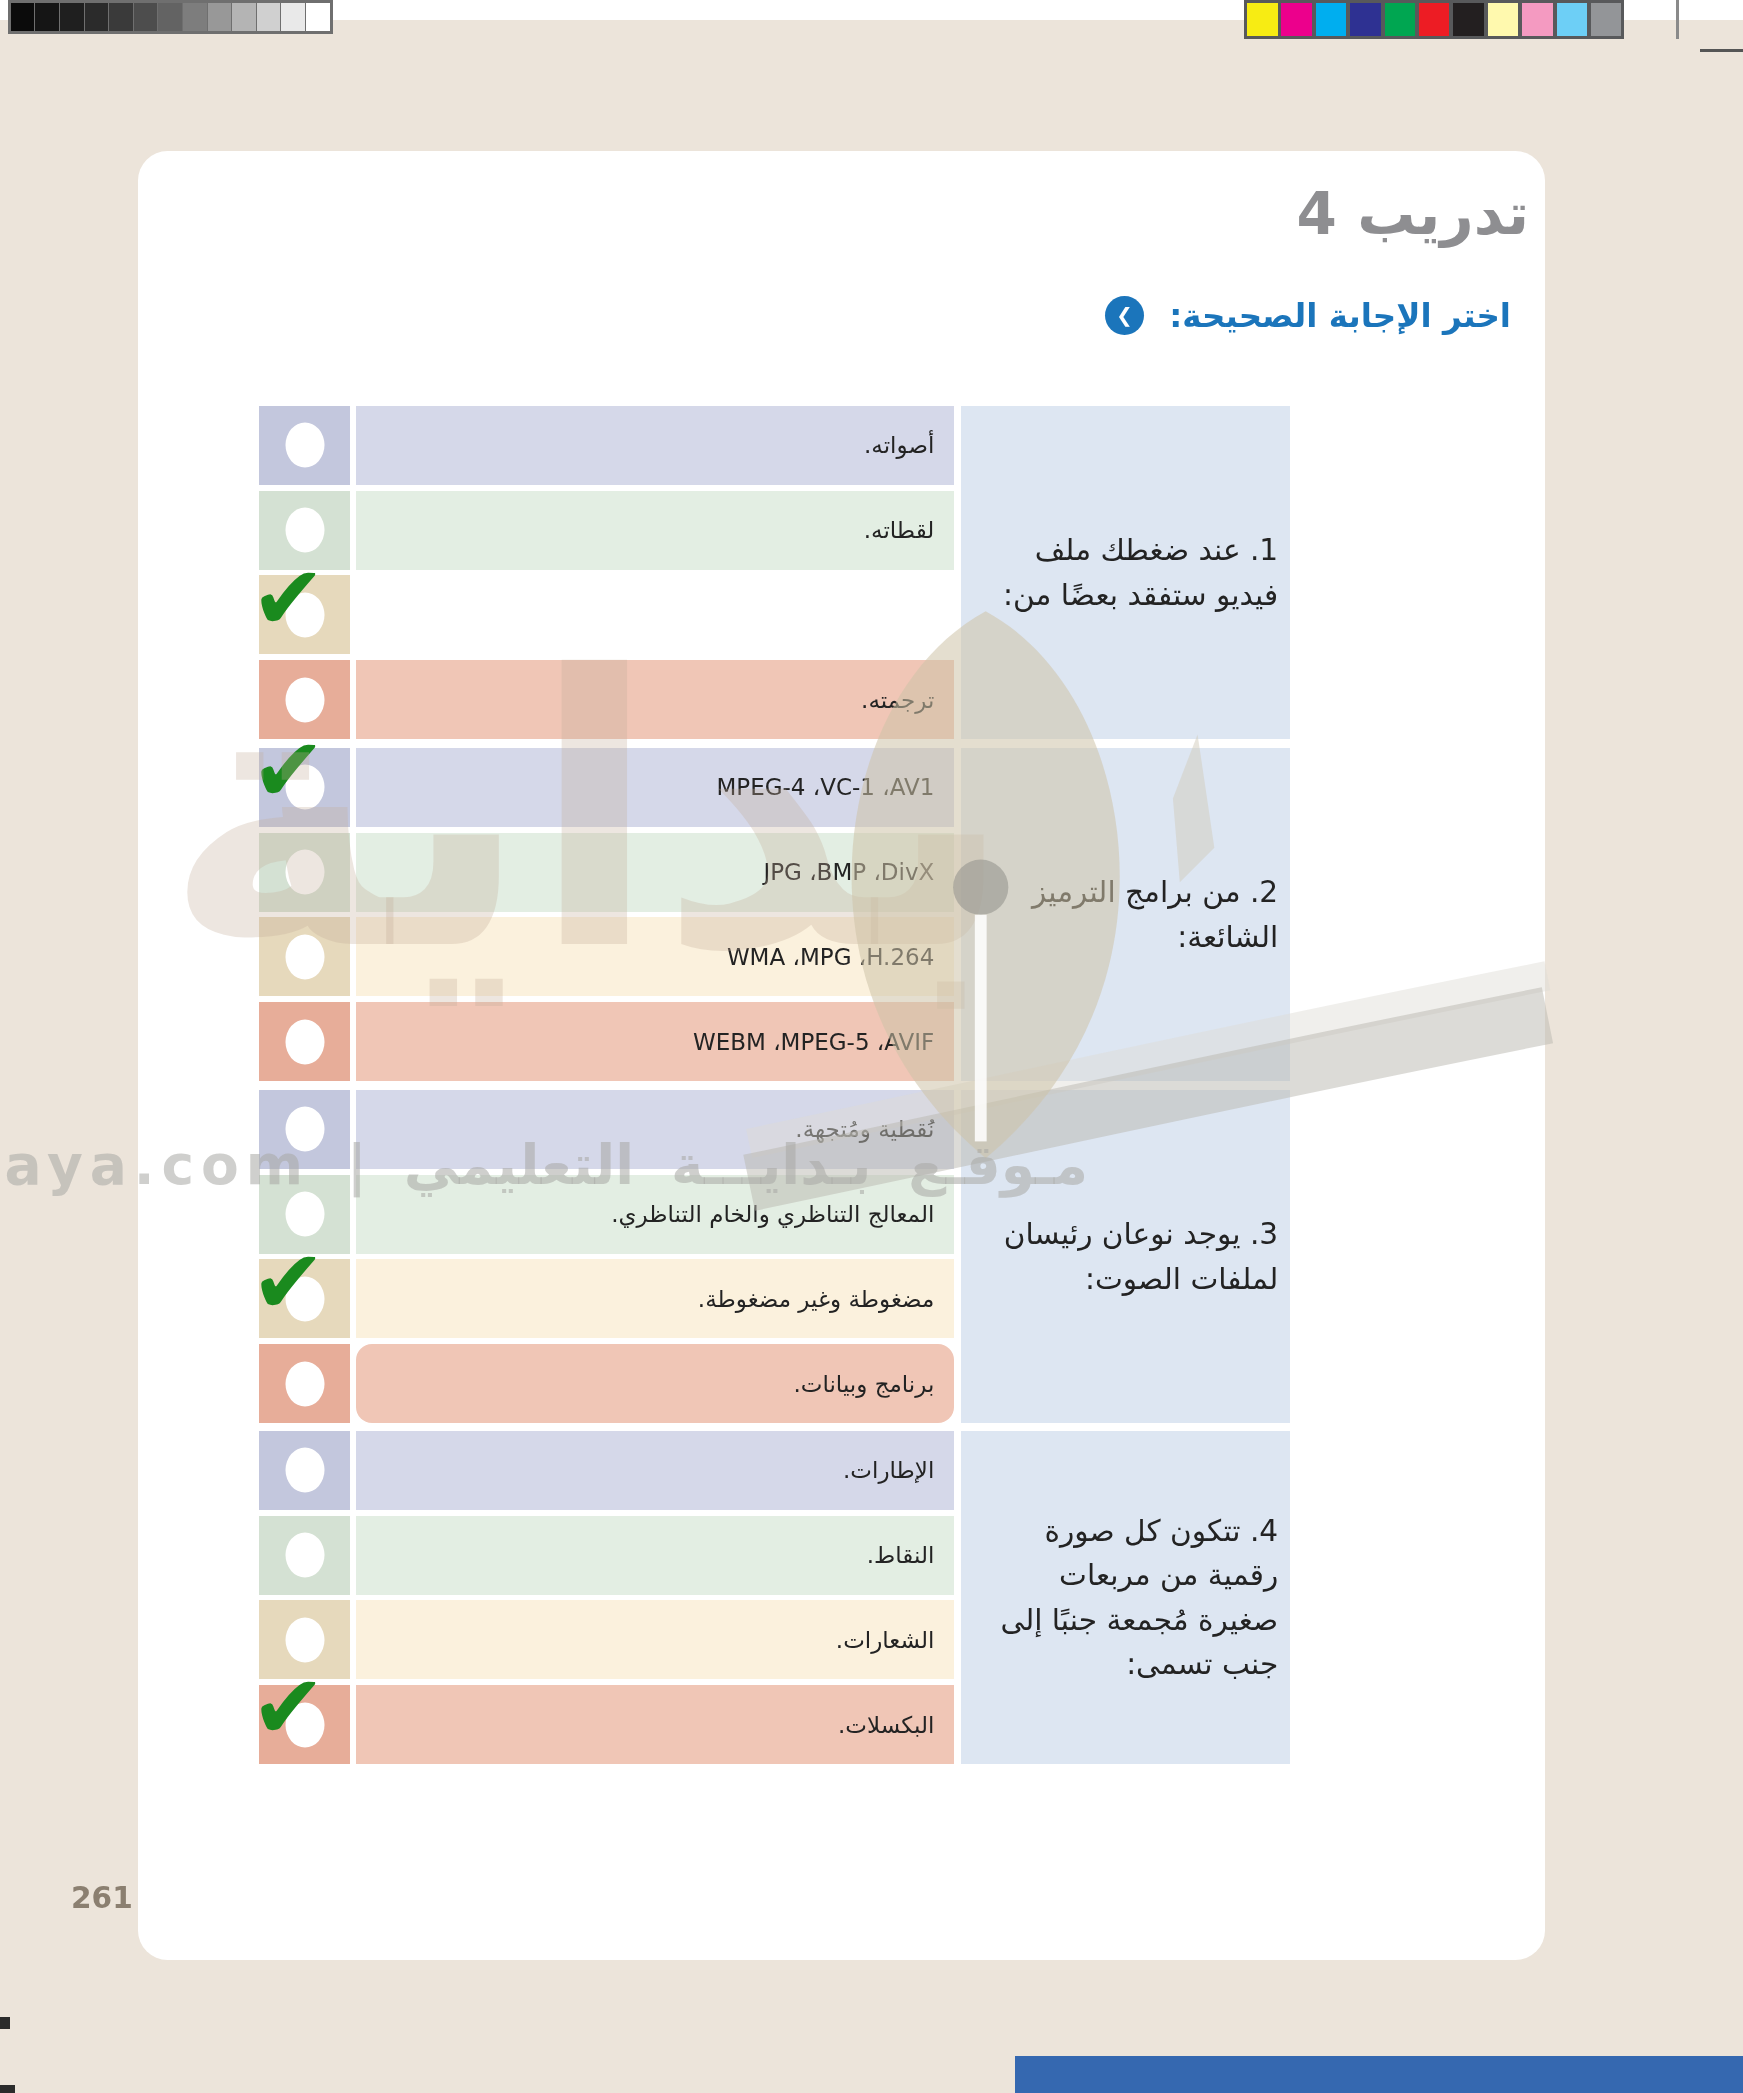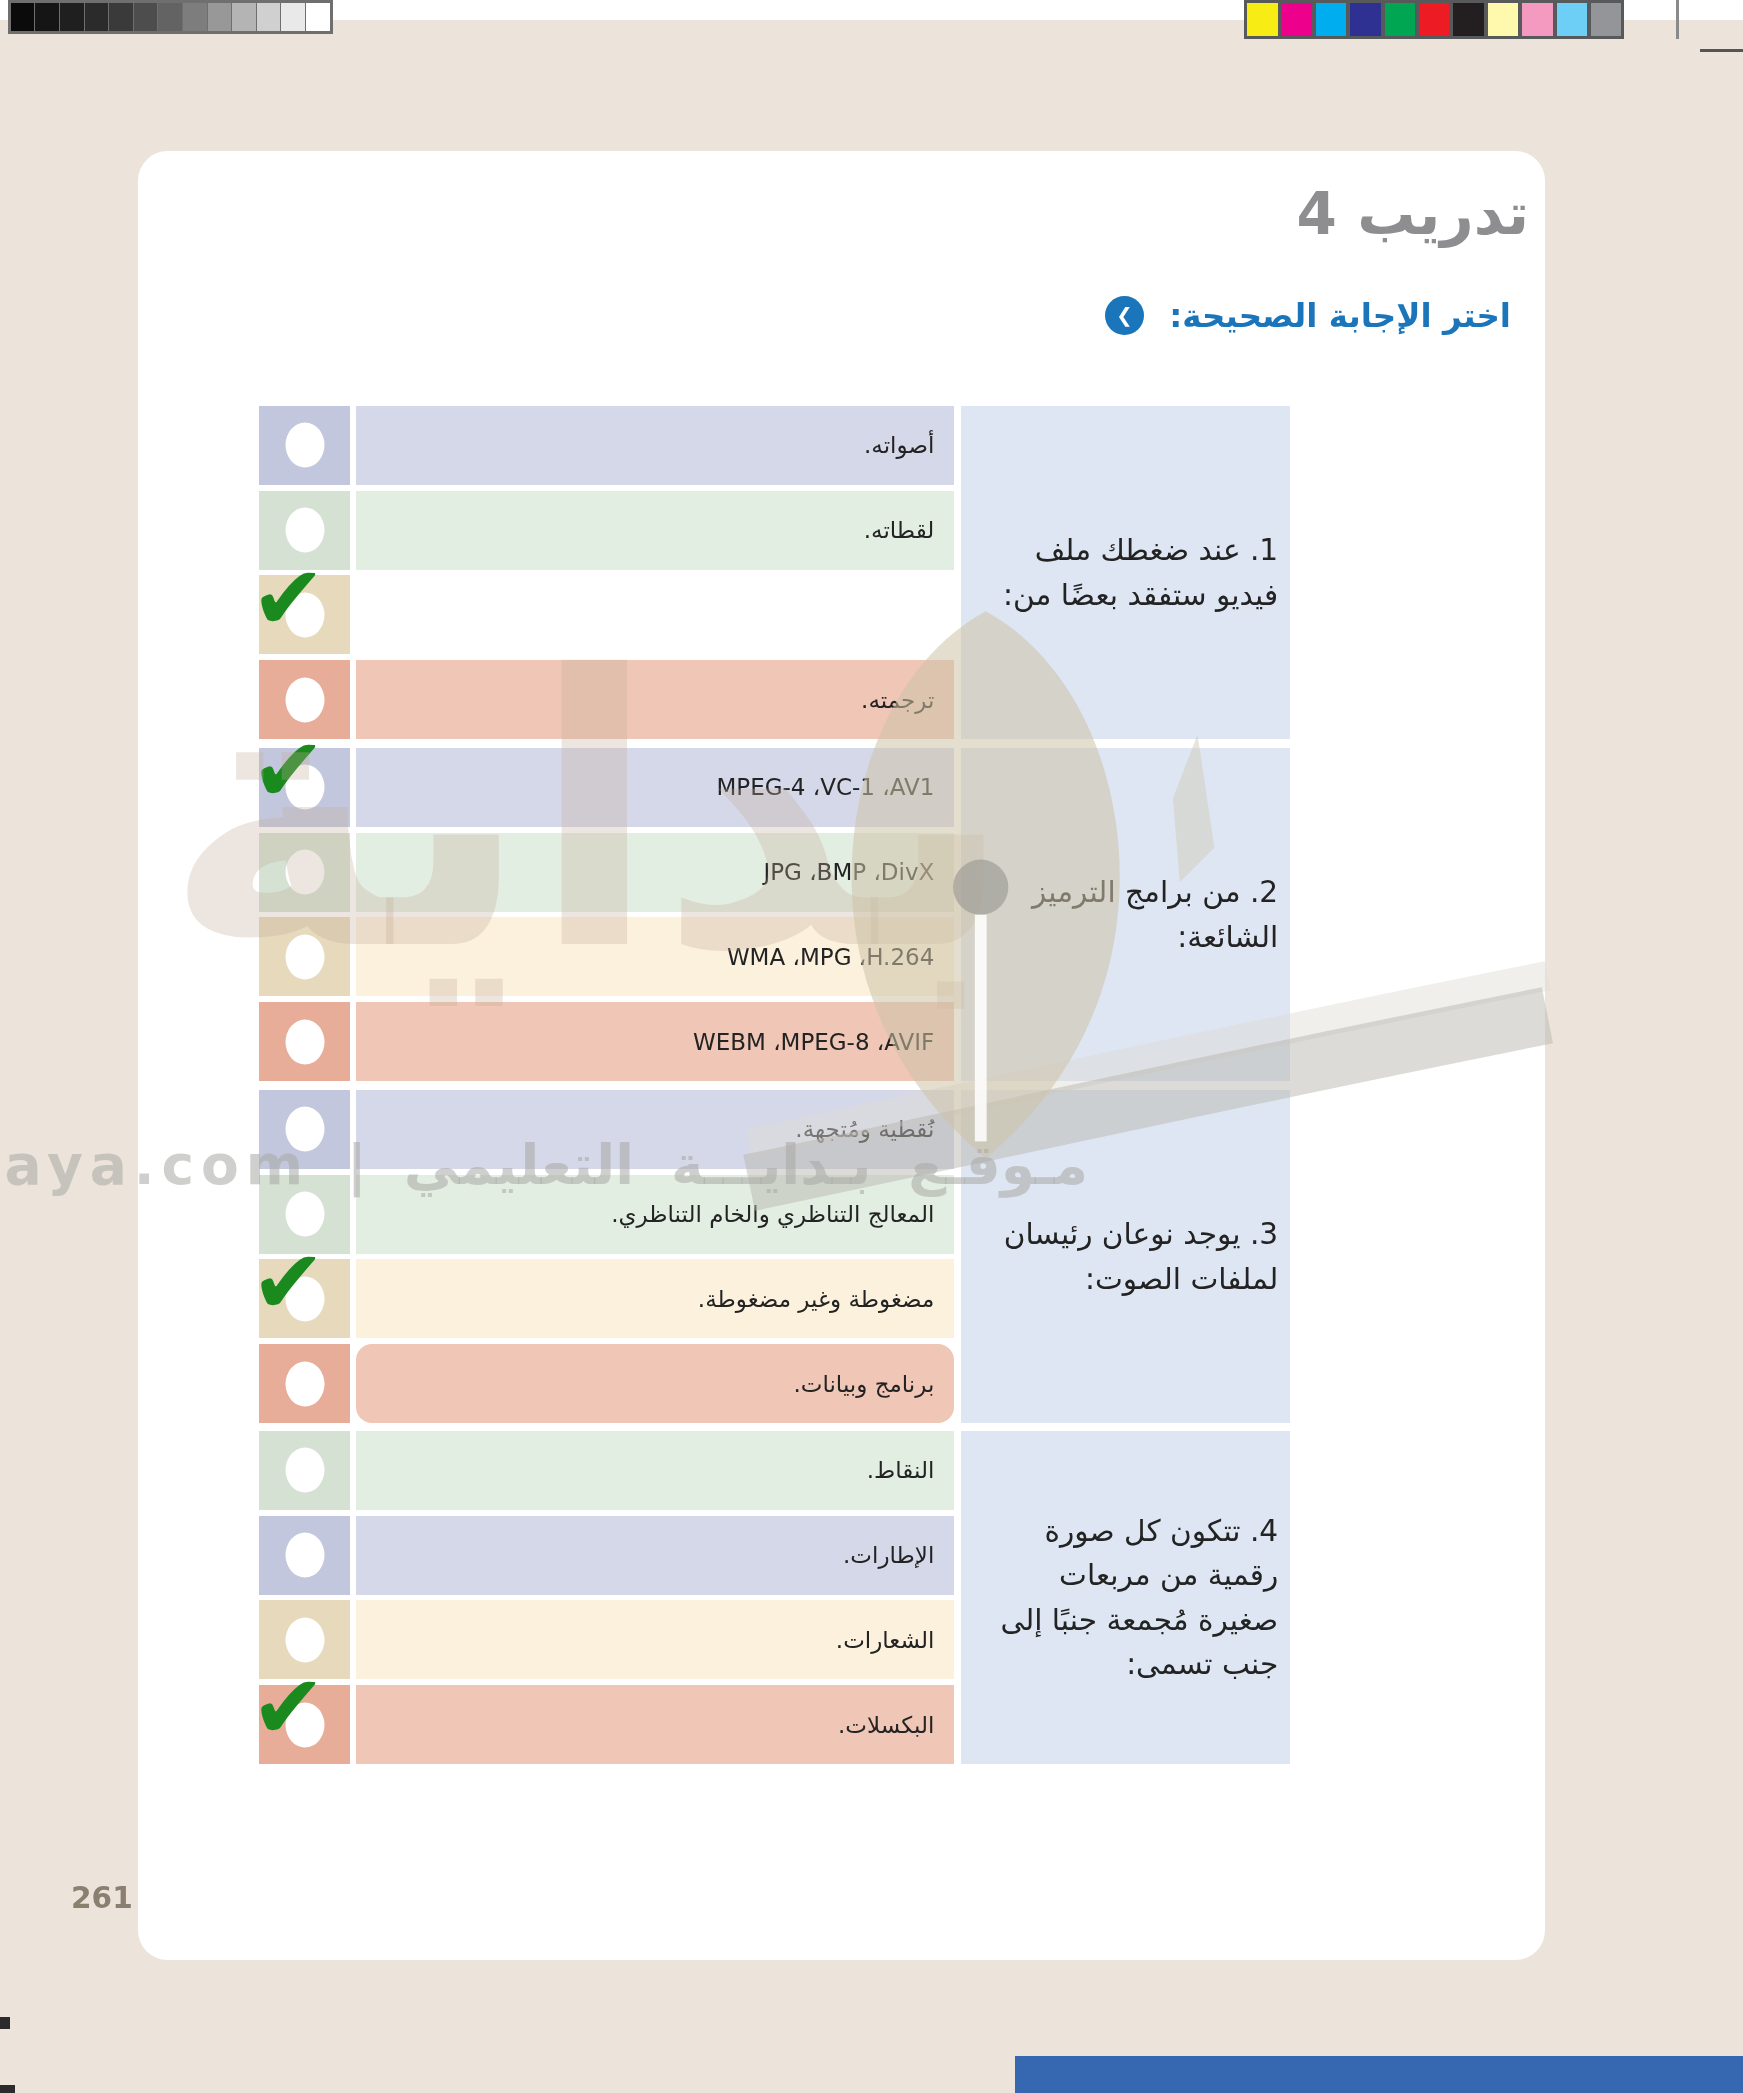--- a/index.html
+++ b/index.html
@@ -175,21 +175,21 @@
       <span class="ans-label" dir="ltr">WMA ،MPG ،H.264</span>
     </div>
   </div>
 
   <div class="row">
     <div class="radio-cell" style="background: rgb(231, 173, 153);">
       <span class="radio-circle"></span>
 
     </div>
     <div class="ans-cell" style="background: rgb(240, 198, 182);">
-      <span class="ans-label" dir="ltr">WEBM ،MPEG-8 ،AVIF</span>
+      <span class="ans-label" dir="ltr">WEBM ،MPEG-5 ،AVIF</span>
     </div>
   </div>
 </div>
     <div class="qcell" style="background: rgb(221, 230, 242);">
       <div class="qtext" dir="rtl">2. من برامج الترميز الشائعة:</div>
     </div>
   </div>
 
   <div class="block" style="top: 684px;">
     <div class="opts">
@@ -234,36 +234,36 @@
   </div>
 </div>
     <div class="qcell" style="background: rgb(221, 230, 242);">
       <div class="qtext" dir="rtl">3. يوجد نوعان رئيسان لملفات الصوت:</div>
     </div>
   </div>
 
   <div class="block" style="top: 1025px;">
     <div class="opts">
   <div class="row">
+    <div class="radio-cell" style="background: rgb(195, 199, 221);">
+      <span class="radio-circle"></span>
+
+    </div>
+    <div class="ans-cell" style="background: rgb(213, 216, 233);">
+      <span class="ans-label" dir="rtl">الإطارات.</span>
+    </div>
+  </div>
+
+  <div class="row">
     <div class="radio-cell" style="background: rgb(212, 225, 211);">
       <span class="radio-circle"></span>
 
     </div>
     <div class="ans-cell" style="background: rgb(227, 238, 227);">
       <span class="ans-label" dir="rtl">النقاط.</span>
-    </div>
-  </div>
-
-  <div class="row">
-    <div class="radio-cell" style="background: rgb(195, 199, 221);">
-      <span class="radio-circle"></span>
-
-    </div>
-    <div class="ans-cell" style="background: rgb(213, 216, 233);">
-      <span class="ans-label" dir="rtl">الإطارات.</span>
     </div>
   </div>
 
   <div class="row">
     <div class="radio-cell" style="background: rgb(230, 217, 188);">
       <span class="radio-circle"></span>
 
     </div>
     <div class="ans-cell" style="background: rgb(251, 241, 221);">
       <span class="ans-label" dir="rtl">الشعارات.</span>

